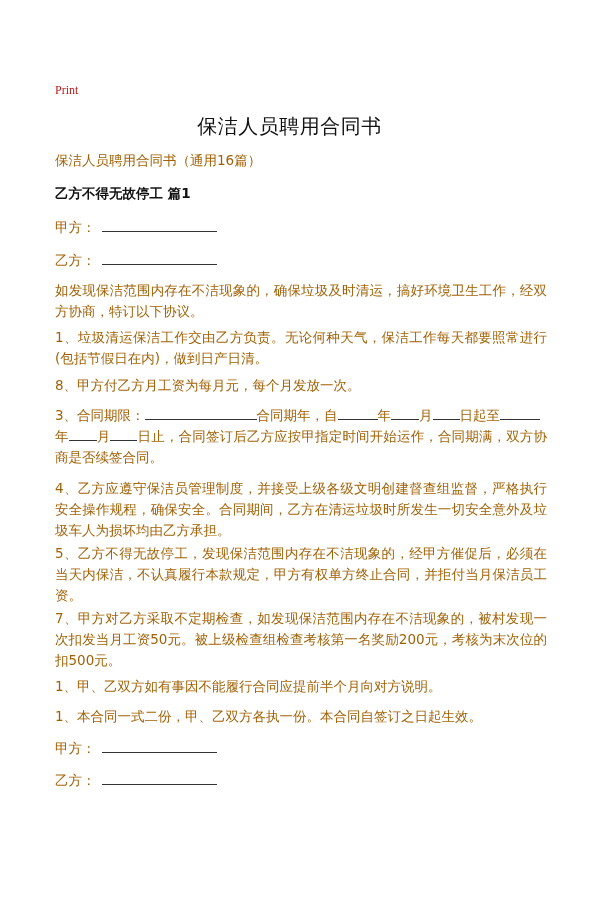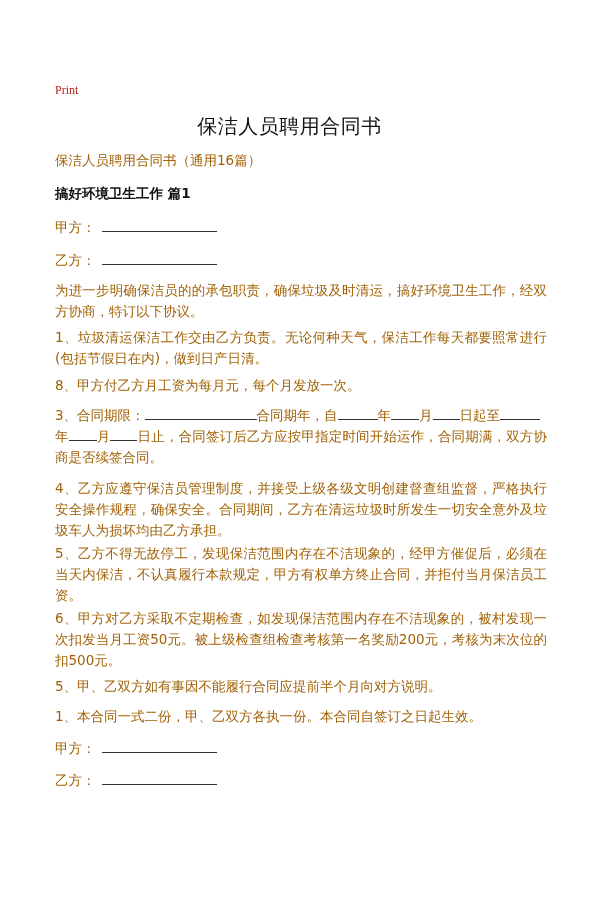--- a/index.html
+++ b/index.html
@@ -68,47 +68,47 @@
 <body>
 
 <div class="page">
 
   <div class="print-label">Print</div>
 
   <div class="doc-title">保洁人员聘用合同书</div>
 
   <div class="abs" style="top:150px;">保洁人员聘用合同书（通用16篇）</div>
 
-  <div class="abs bold" style="top:183px;">搞好环境卫生工作 篇1</div>
+  <div class="abs bold" style="top:183px;">乙方不得无故停工 篇1</div>
 
   <div class="abs" style="top:216px;">
     <span>甲方：</span><span class="sig-line"></span>
   </div>
 
   <div class="abs" style="top:249px;">
     <span>乙方：</span><span class="sig-line"></span>
   </div>
 
-  <div class="abs para" style="top:280px;">为进一步明确保洁员的的承包职责，确保垃圾及时清运，搞好环境卫生工作，经双方协商，特订以下协议。</div>
+  <div class="abs para" style="top:280px;">如发现保洁范围内存在不洁现象的，确保垃圾及时清运，搞好环境卫生工作，经双方协商，特订以下协议。</div>
 
   <div class="abs para" style="top:327px;">1、垃圾清运保洁工作交由乙方负责。无论何种天气，保洁工作每天都要照常进行(包括节假日在内)，做到日产日清。</div>
 
   <div class="abs para" style="top:375px;">8、甲方付乙方月工资为每月元，每个月发放一次。</div>
 
   <div class="abs para" style="top:405px;">
     <span>3、合同期限：</span><span class="blank" style="width:112px;"></span><span>合同期年，自</span><span class="blank" style="width:40px;"></span><span>年</span><span class="blank" style="width:28px;"></span><span>月</span><span class="blank" style="width:27px;"></span><span>日起至</span><span class="blank" style="width:40px;"></span><br><span>年</span><span class="blank" style="width:28px;"></span><span>月</span><span class="blank" style="width:27px;"></span><span>日止，合同签订后乙方应按甲指定时间开始运作，合同期满，双方协商是否续签合同。</span>
   </div>
 
   <div class="abs para" style="top:478px;">4、乙方应遵守保洁员管理制度，并接受上级各级文明创建督查组监督，严格执行安全操作规程，确保安全。合同期间，乙方在清运垃圾时所发生一切安全意外及垃圾车人为损坏均由乙方承担。</div>
 
   <div class="abs para" style="top:543px;">5、乙方不得无故停工，发现保洁范围内存在不洁现象的，经甲方催促后，必须在当天内保洁，不认真履行本款规定，甲方有权单方终止合同，并拒付当月保洁员工资。</div>
 
-  <div class="abs para" style="top:608px;">6、甲方对乙方采取不定期检查，如发现保洁范围内存在不洁现象的，被村发现一次扣发当月工资50元。被上级检查组检查考核第一名奖励200元，考核为末次位的扣500元。</div>
+  <div class="abs para" style="top:608px;">7、甲方对乙方采取不定期检查，如发现保洁范围内存在不洁现象的，被村发现一次扣发当月工资50元。被上级检查组检查考核第一名奖励200元，考核为末次位的扣500元。</div>
 
-  <div class="abs para" style="top:676px;">5、甲、乙双方如有事因不能履行合同应提前半个月向对方说明。</div>
+  <div class="abs para" style="top:676px;">1、甲、乙双方如有事因不能履行合同应提前半个月向对方说明。</div>
 
   <div class="abs para" style="top:706px;">1、本合同一式二份，甲、乙双方各执一份。本合同自签订之日起生效。</div>
 
   <div class="abs" style="top:737px;">
     <span>甲方：</span><span class="sig-line"></span>
   </div>
 
   <div class="abs" style="top:769px;">
     <span>乙方：</span><span class="sig-line"></span>
   </div>

